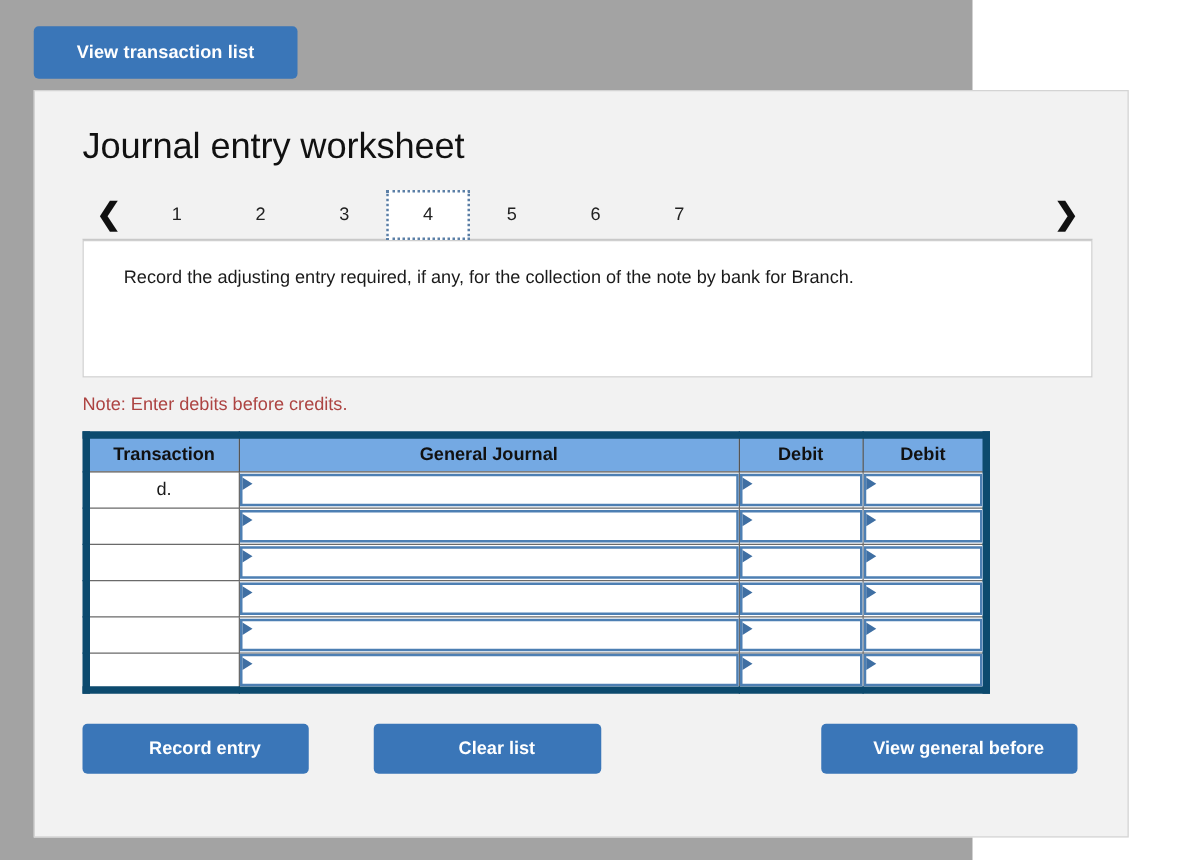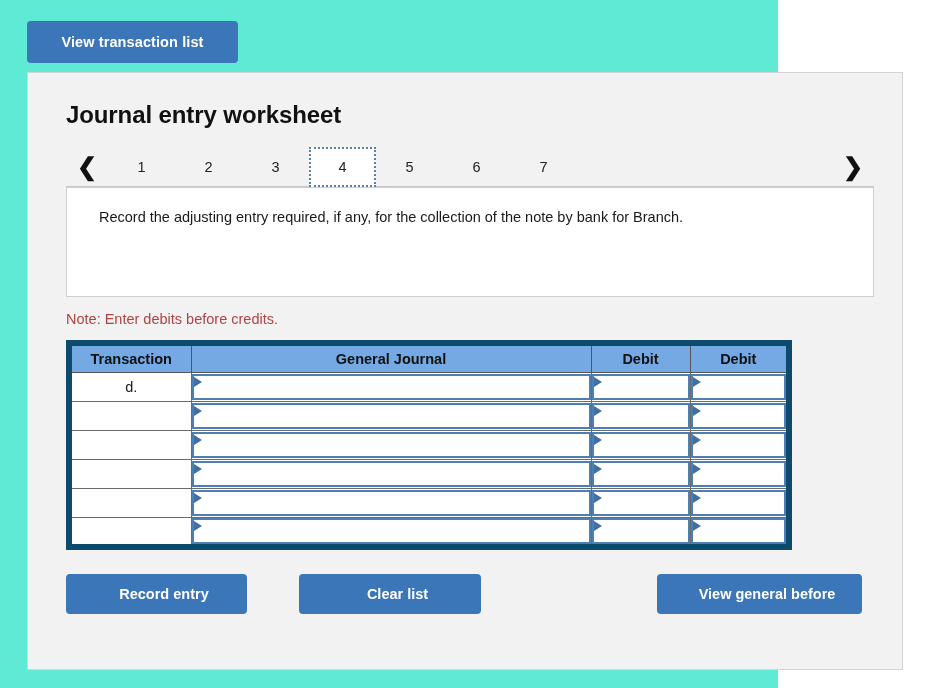--- a/index.html
+++ b/index.html
@@ -8,21 +8,21 @@
     width: 951px; height: 688px;
     background: #ffffff;
     font-family: "Liberation Sans", sans-serif;
     overflow: hidden;
   }
 
   .page {
     position: relative;
     width: 778px;
     height: 688px;
-    background: #5eead4;
+    background: #a3a3a3;
   }
 
   
   .top-btn {
     position: absolute;
     left: 27px; top: 21px;
     width: 211px; height: 42px;
     background: #3a76b8;
     border: none;
     border-radius: 4px;
@@ -44,22 +44,22 @@
   }
 
   .panel-inner {
     position: absolute;
     left: 38px;
     top: 28px;
     right: 28px;
   }
 
   .panel-title {
-    font-size: 24px;
-    font-weight: bold;
+    font-size: 29px;
+    font-weight: normal;
     color: #111111;
     margin: 0 0 0 0;
     letter-spacing: -0.1px;
   }
 
   
   .tabbar {
     position: relative;
     margin-top: 18px;
     height: 40px;

